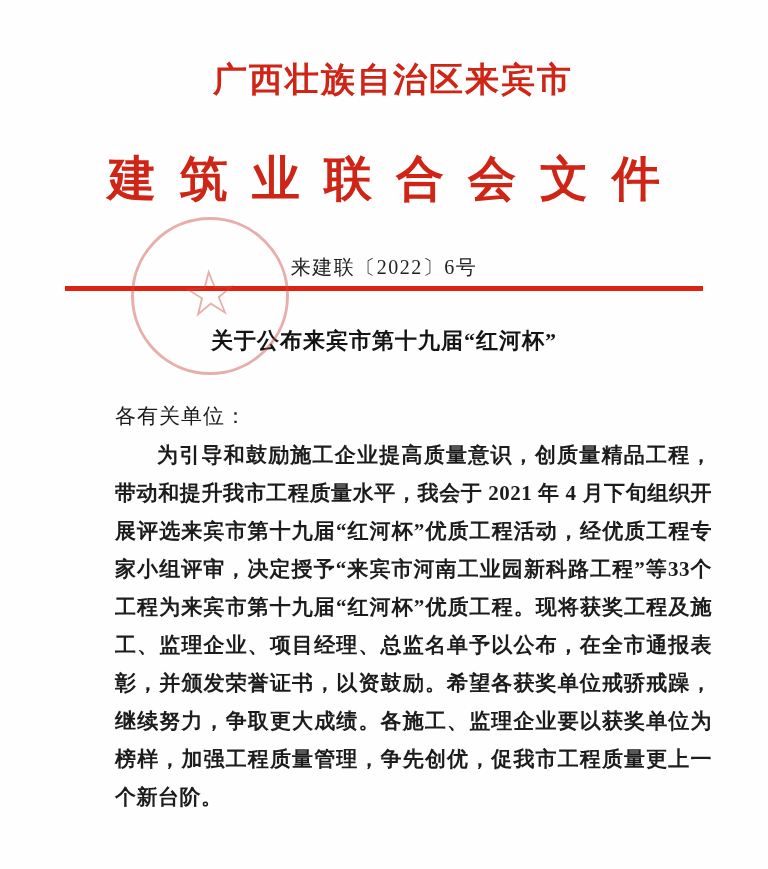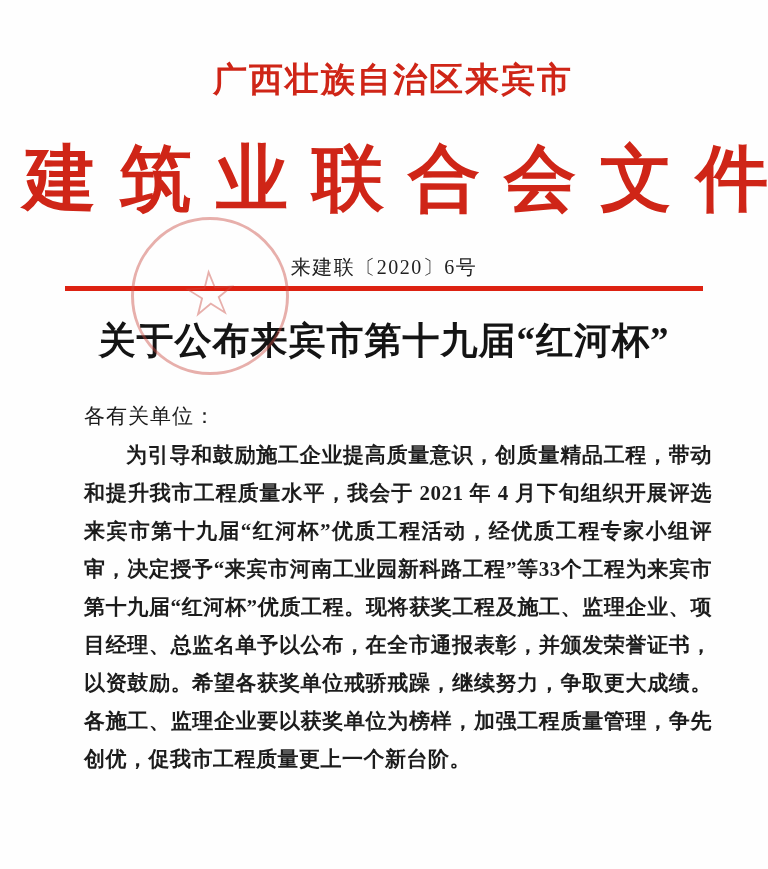--- a/index.html
+++ b/index.html
@@ -20,21 +20,21 @@
     font-weight: bold;
     line-height: 40px;
     letter-spacing: 2px;
     padding-left: 18px;
     color: var(--header-red, #cf2517);
   }
 
   .org-title {
     margin-top: 46px;
     text-align: center;
-    font-size: 72px;
+    font-size: 48px;
     font-weight: bold;
     line-height: 66px;
     letter-spacing: 24px;
     padding-left: 24px;
     color: var(--header-red, #cf2517);
     white-space: nowrap;
   }
 
   .doc-number {
     margin-top: 42px;
@@ -47,33 +47,34 @@
 
   .red-line {
     width: 638px; height: 5px;
     margin: 6px auto 0;
     background: var(--line-red, #dd2212);
   }
 
   .notice-title {
     margin: 30px 0 0;
     text-align: center;
-    font-size: 37px;
+    font-size: 22px;
     line-height: 39px;
     font-weight: bold;
     color: #141414;
     letter-spacing: 1px;
   }
 
   .body-text {
     margin-top: 40px;
     padding: 0 56px 0 84px;
     font-size: 21px;
     line-height: 38px;
     color: var(--text-ink, #1c1c1c);
+    margin-left: 31px;
   }
   .salutation { line-height: 32px; letter-spacing: 1px; }
   .paragraph {
     margin: 4px 0 0;
     text-indent: 2em;
     text-align: justify;
     text-justify: inter-ideograph;
     letter-spacing: 0.5px;
     font-weight: bold;
   }
@@ -105,21 +106,21 @@
 <div class="page">
 
   <div class="region-title">广西壮族自治区来宾市</div>
 
   <div class="org-title">建筑业联合会文件</div>
 
   <div class="seal">
     <span class="seal-star">☆</span>
   </div>
 
-  <div class="doc-number">来建联〔2020〕6号</div>
+  <div class="doc-number">来建联〔2022〕6号</div>
 
   <div class="red-line"></div>
 
   <div class="notice-title">
     <div>关于公布来宾市第十九届“红河杯”</div>
   </div>
 
   <div class="body-text">
     <div class="salutation">各有关单位：</div>
     <p class="paragraph">为引导和鼓励施工企业提高质量意识，创质量精品工程，带动和提升我市工程质量水平，我会于 2021 年 4 月下旬组织开展评选来宾市第十九届“红河杯”优质工程活动，经优质工程专家小组评审，决定授予“来宾市河南工业园新科路工程”等33个工程为来宾市第十九届“红河杯”优质工程。现将获奖工程及施工、监理企业、项目经理、总监名单予以公布，在全市通报表彰，并颁发荣誉证书，以资鼓励。希望各获奖单位戒骄戒躁，继续努力，争取更大成绩。各施工、监理企业要以获奖单位为榜样，加强工程质量管理，争先创优，促我市工程质量更上一个新台阶。</p>

